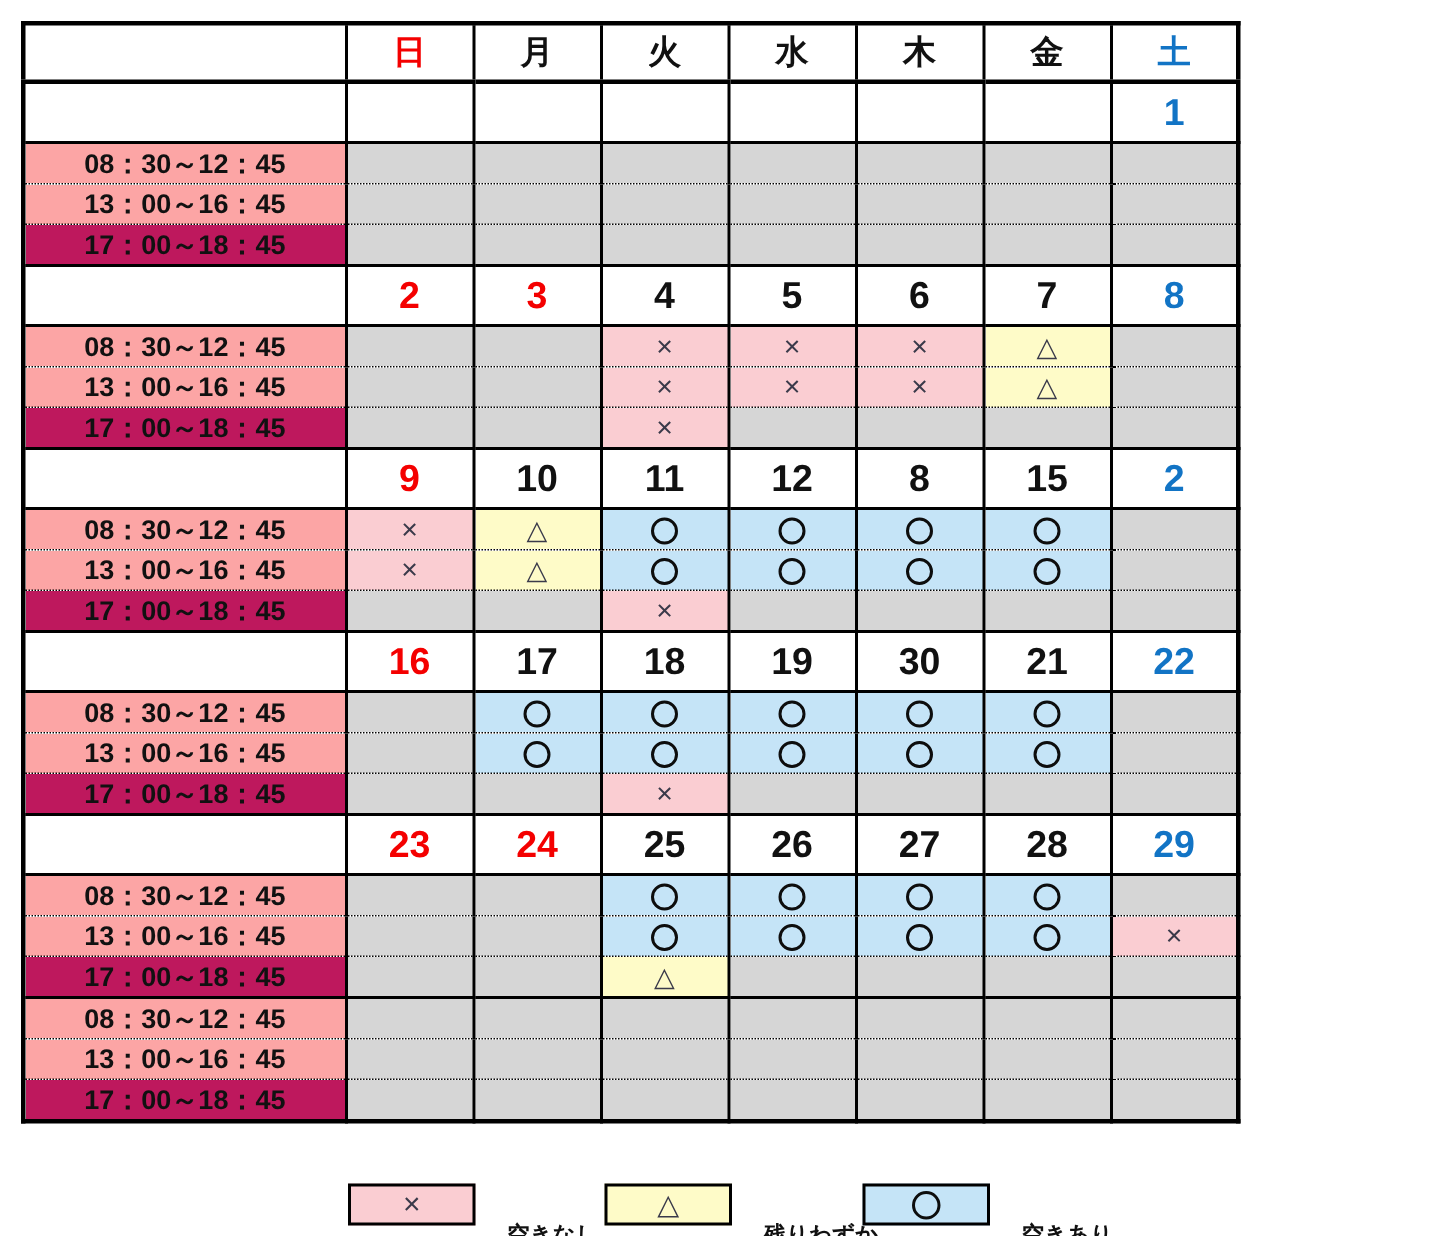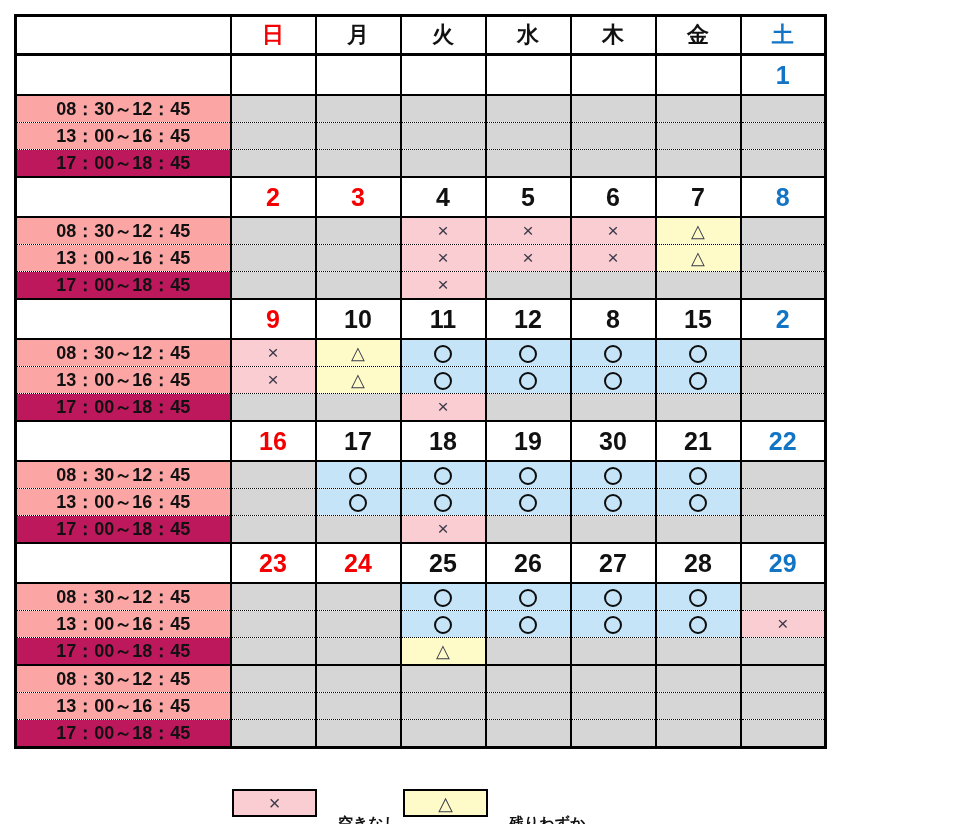--- a/index.html
+++ b/index.html
@@ -322,14 +322,20 @@
     <span class="legend-label">…空きなし</span>
   </div>
 
   <div class="legend-item" style="left:403px;">
     <div class="legend-box lb-tri">
       <span class="sym sym-tri">△</span>
     </div>
     <span class="legend-label">…残りわずか</span>
   </div>
 
+  <div class="legend-item" style="left:575px;">
+    <div class="legend-box lb-o">
+      <span class="ring"></span>
+    </div>
+    <span class="legend-label">…空きあり</span>
+  </div>
 
 </div>
 
 </body></html>

